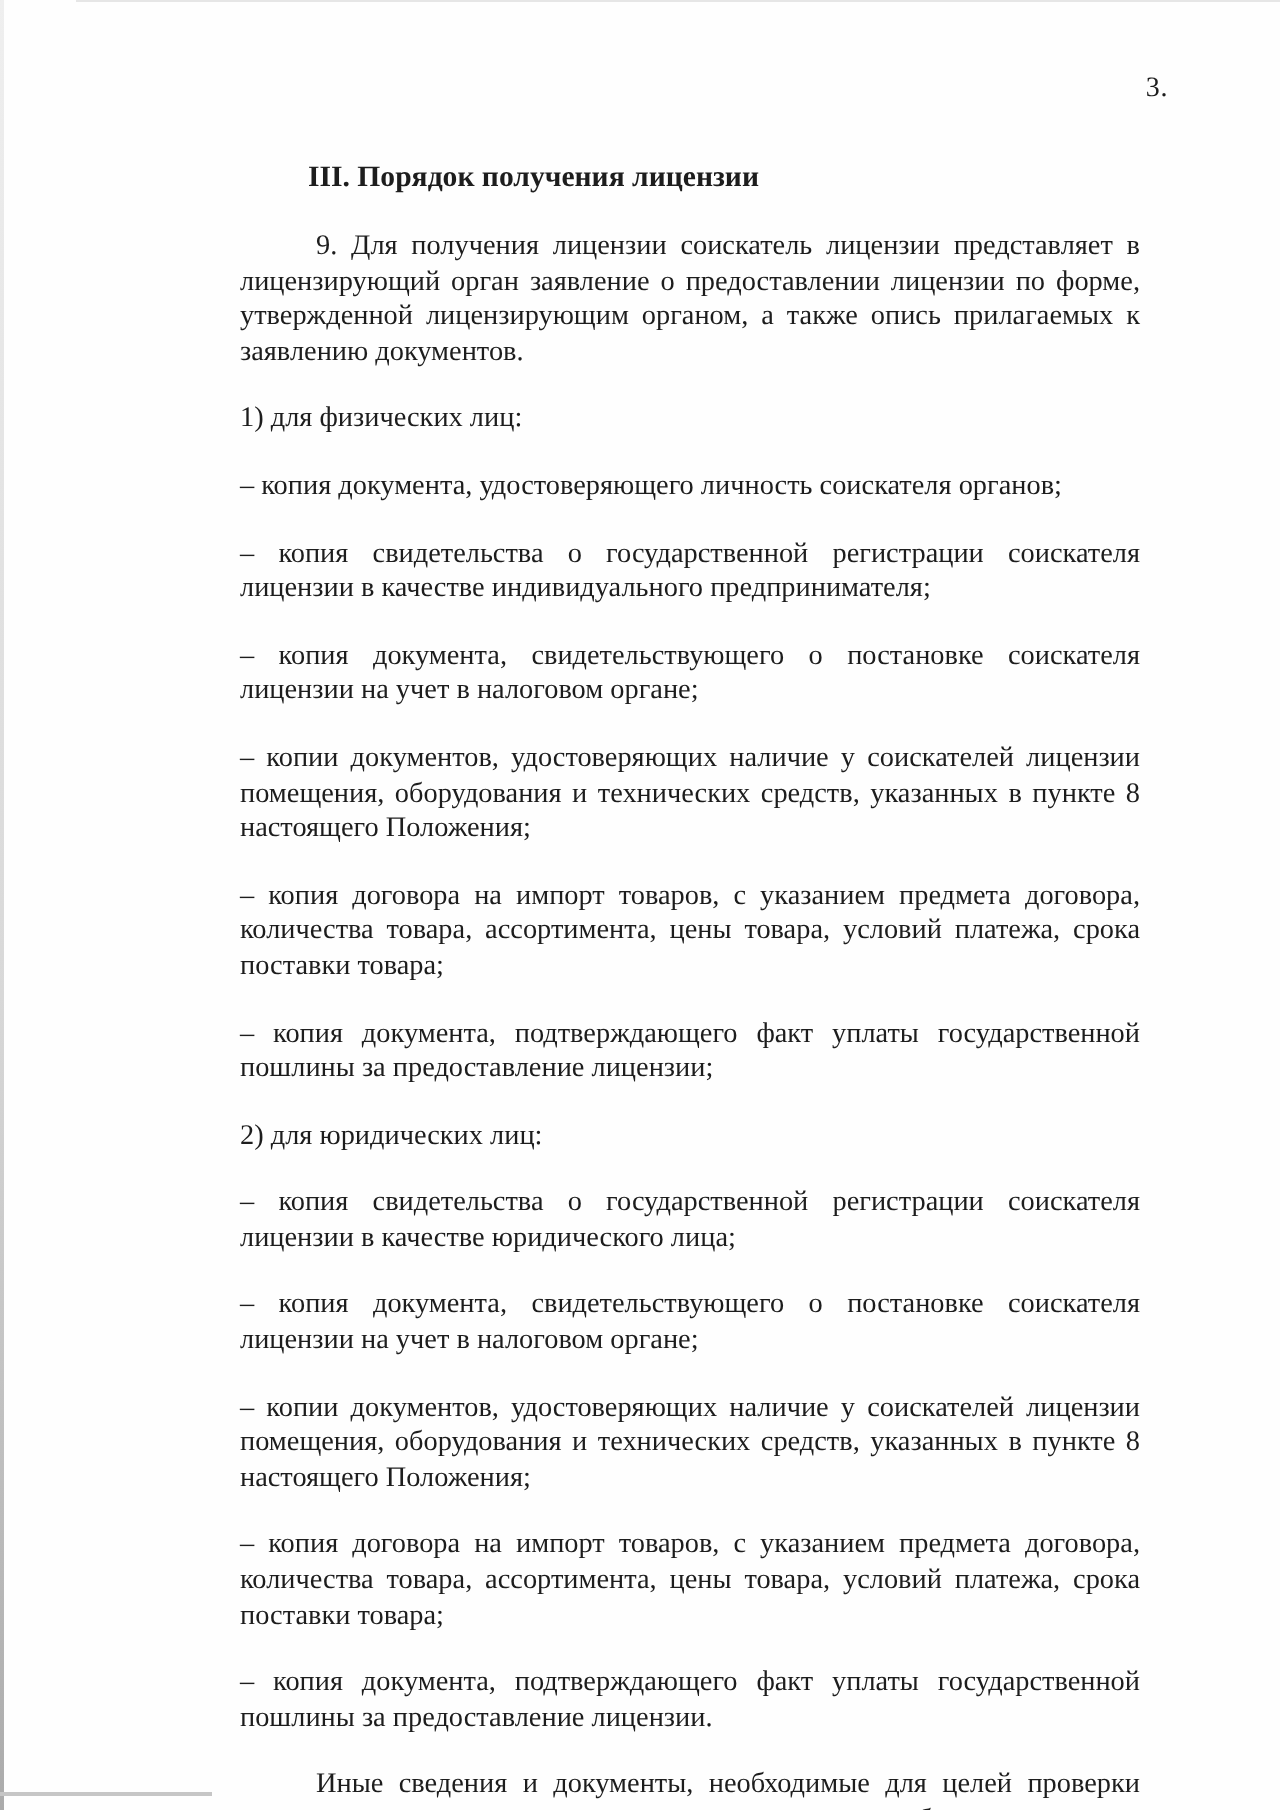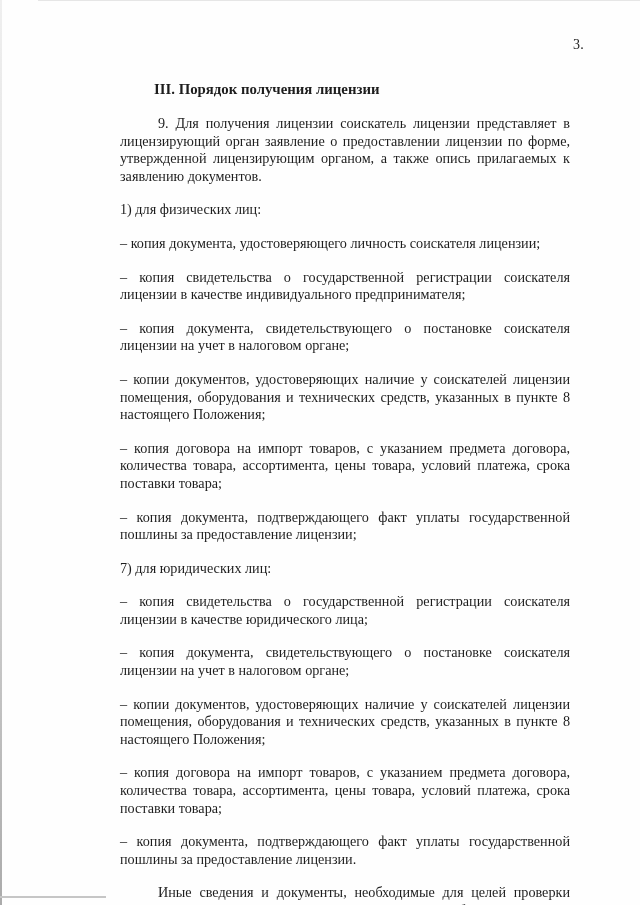--- a/index.html
+++ b/index.html
@@ -79,27 +79,27 @@
   <div class="edge-left"></div>
   <div class="edge-bottom-artifact"></div>
 
   <div class="page-number">3.</div>
 
   <h1 class="heading">III. Порядок получения лицензии</h1>
 
   <div class="content">
       <p class="b-p">9. Для получения лицензии соискатель лицензии представляет в лицензирующий орган заявление о предоставлении лицензии по форме, утвержденной лицензирующим органом, а также опись прилагаемых к заявлению документов.</p>
       <p class="b-sub">1) для физических лиц:</p>
-      <p class="b-dash">– копия документа, удостоверяющего личность соискателя лицензии;</p>
+      <p class="b-dash">– копия документа, удостоверяющего личность соискателя органов;</p>
       <p class="b-dash">– копия свидетельства о государственной регистрации соискателя лицензии в качестве индивидуального предпринимателя;</p>
       <p class="b-dash">– копия документа, свидетельствующего о постановке соискателя лицензии на учет в налоговом органе;</p>
       <p class="b-dash">– копии документов, удостоверяющих наличие у соискателей лицензии помещения, оборудования и технических средств, указанных в пункте 8 настоящего Положения;</p>
       <p class="b-dash">– копия договора на импорт товаров, с указанием предмета дого­вора, количества товара, ассортимента, цены товара, условий пла­тежа, срока поставки товара;</p>
       <p class="b-dash">– копия документа, подтверждающего факт уплаты государст­венной пошлины за предоставление лицензии;</p>
-      <p class="b-sub">7) для юридических лиц:</p>
+      <p class="b-sub">2) для юридических лиц:</p>
       <p class="b-dash">– копия свидетельства о государственной регистрации соискателя лицензии в качестве юридического лица;</p>
       <p class="b-dash">– копия документа, свидетельствующего о постановке соискателя лицензии на учет в налоговом органе;</p>
       <p class="b-dash">– копии документов, удостоверяющих наличие у соискателей лицензии помещения, оборудования и технических средств, указанных в пункте 8 настоящего Положения;</p>
       <p class="b-dash">– копия договора на импорт товаров, с указанием предмета дого­вора, количества товара, ассортимента, цены товара, условий пла­тежа, срока поставки товара;</p>
       <p class="b-dash">– копия документа, подтверждающего факт уплаты государст­венной пошлины за предоставление лицензии.</p>
       <p class="b-p">Иные сведения и документы, необходимые для целей проверки соответствия соискателя лицензии лицензионным требованиям и усло­виям, запрашиваются лицензирующим органом от уполномоченных госу­дарственных органов и организаций в порядке межведомственного запроса</p>
     </div>
 </div>
 
 </body></html>

